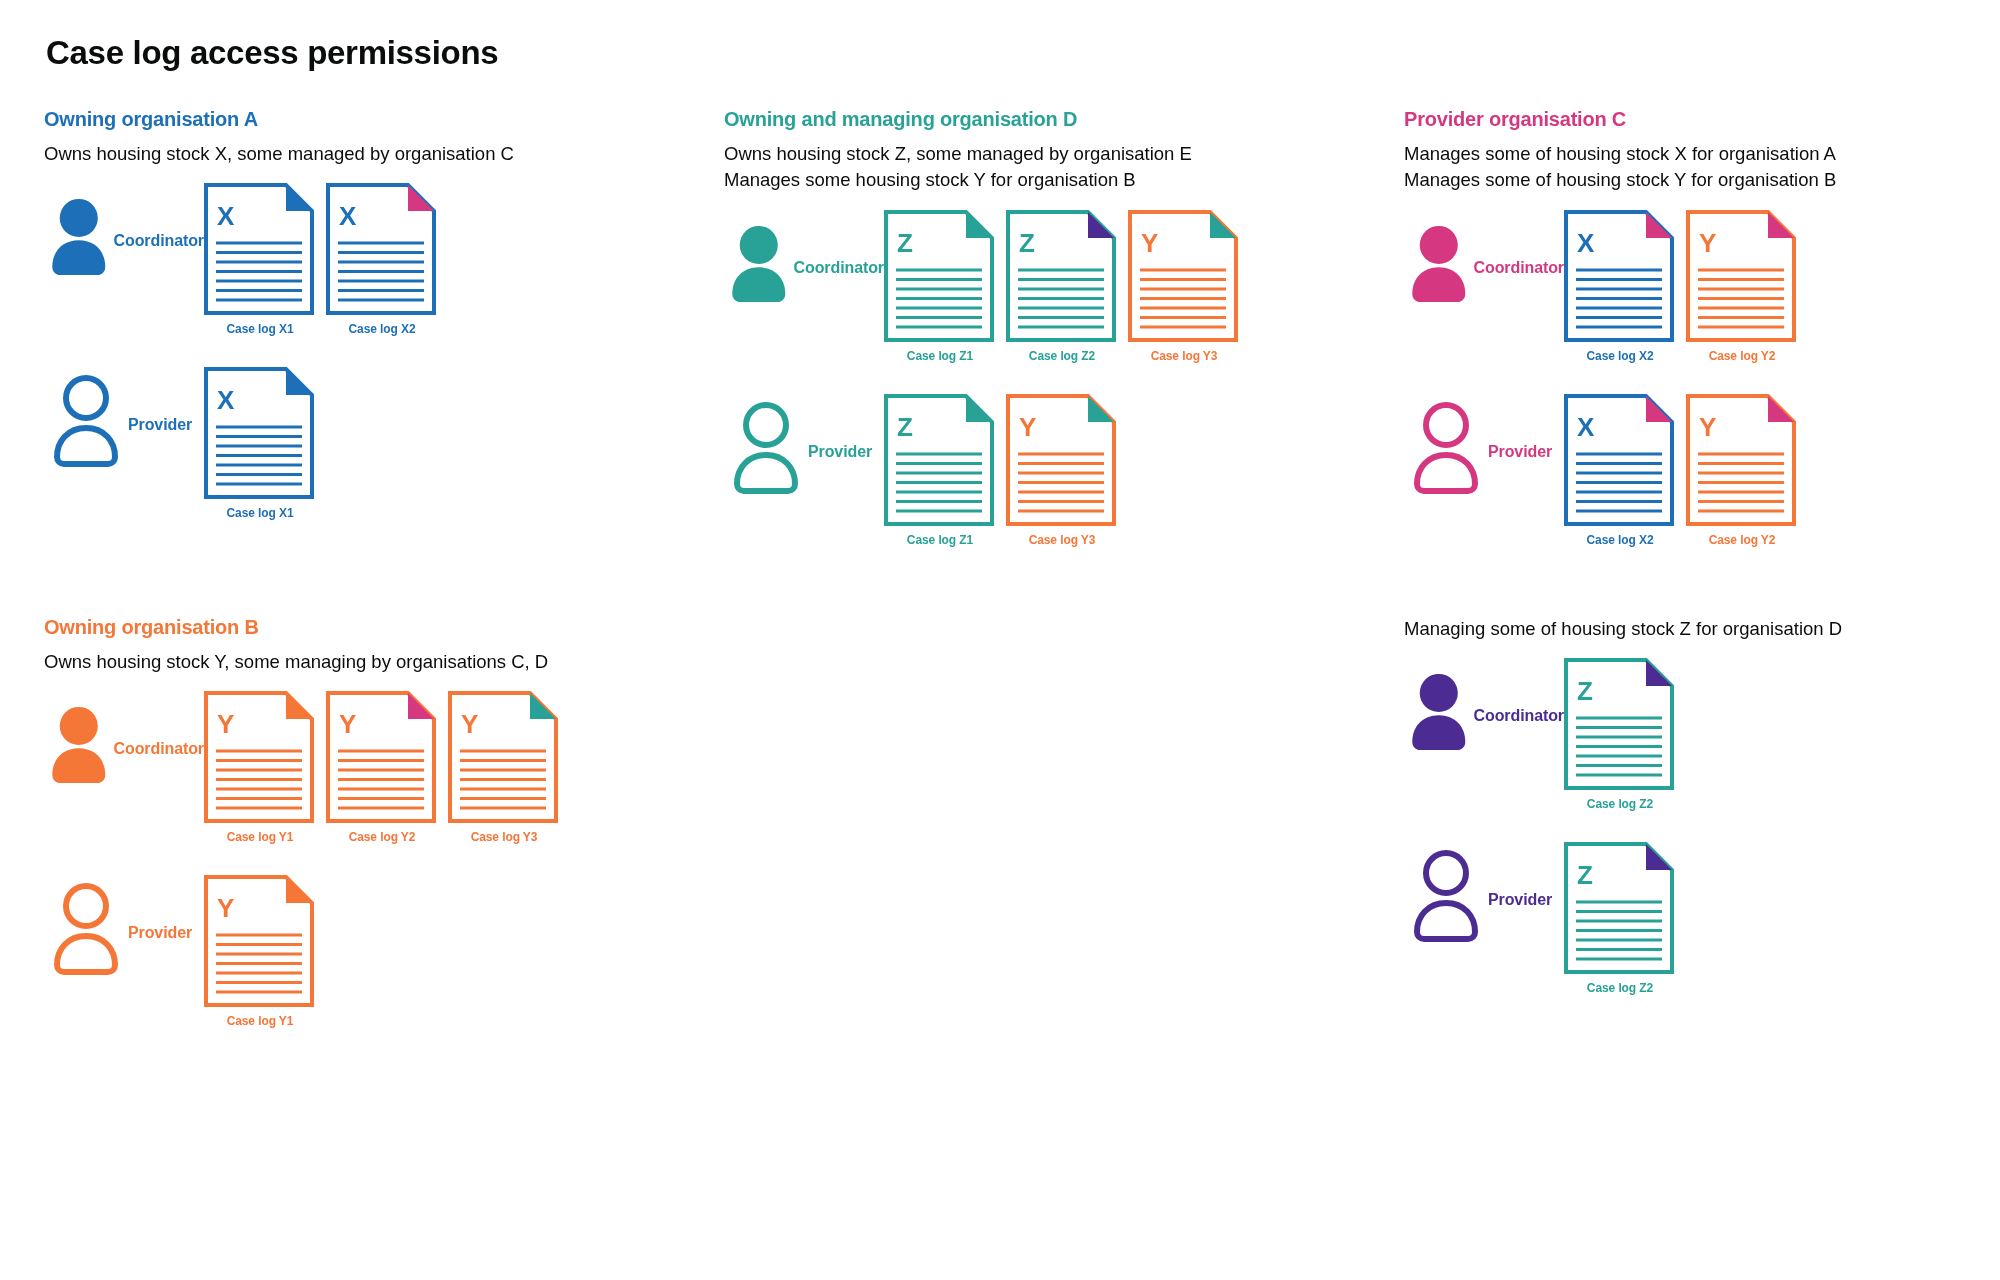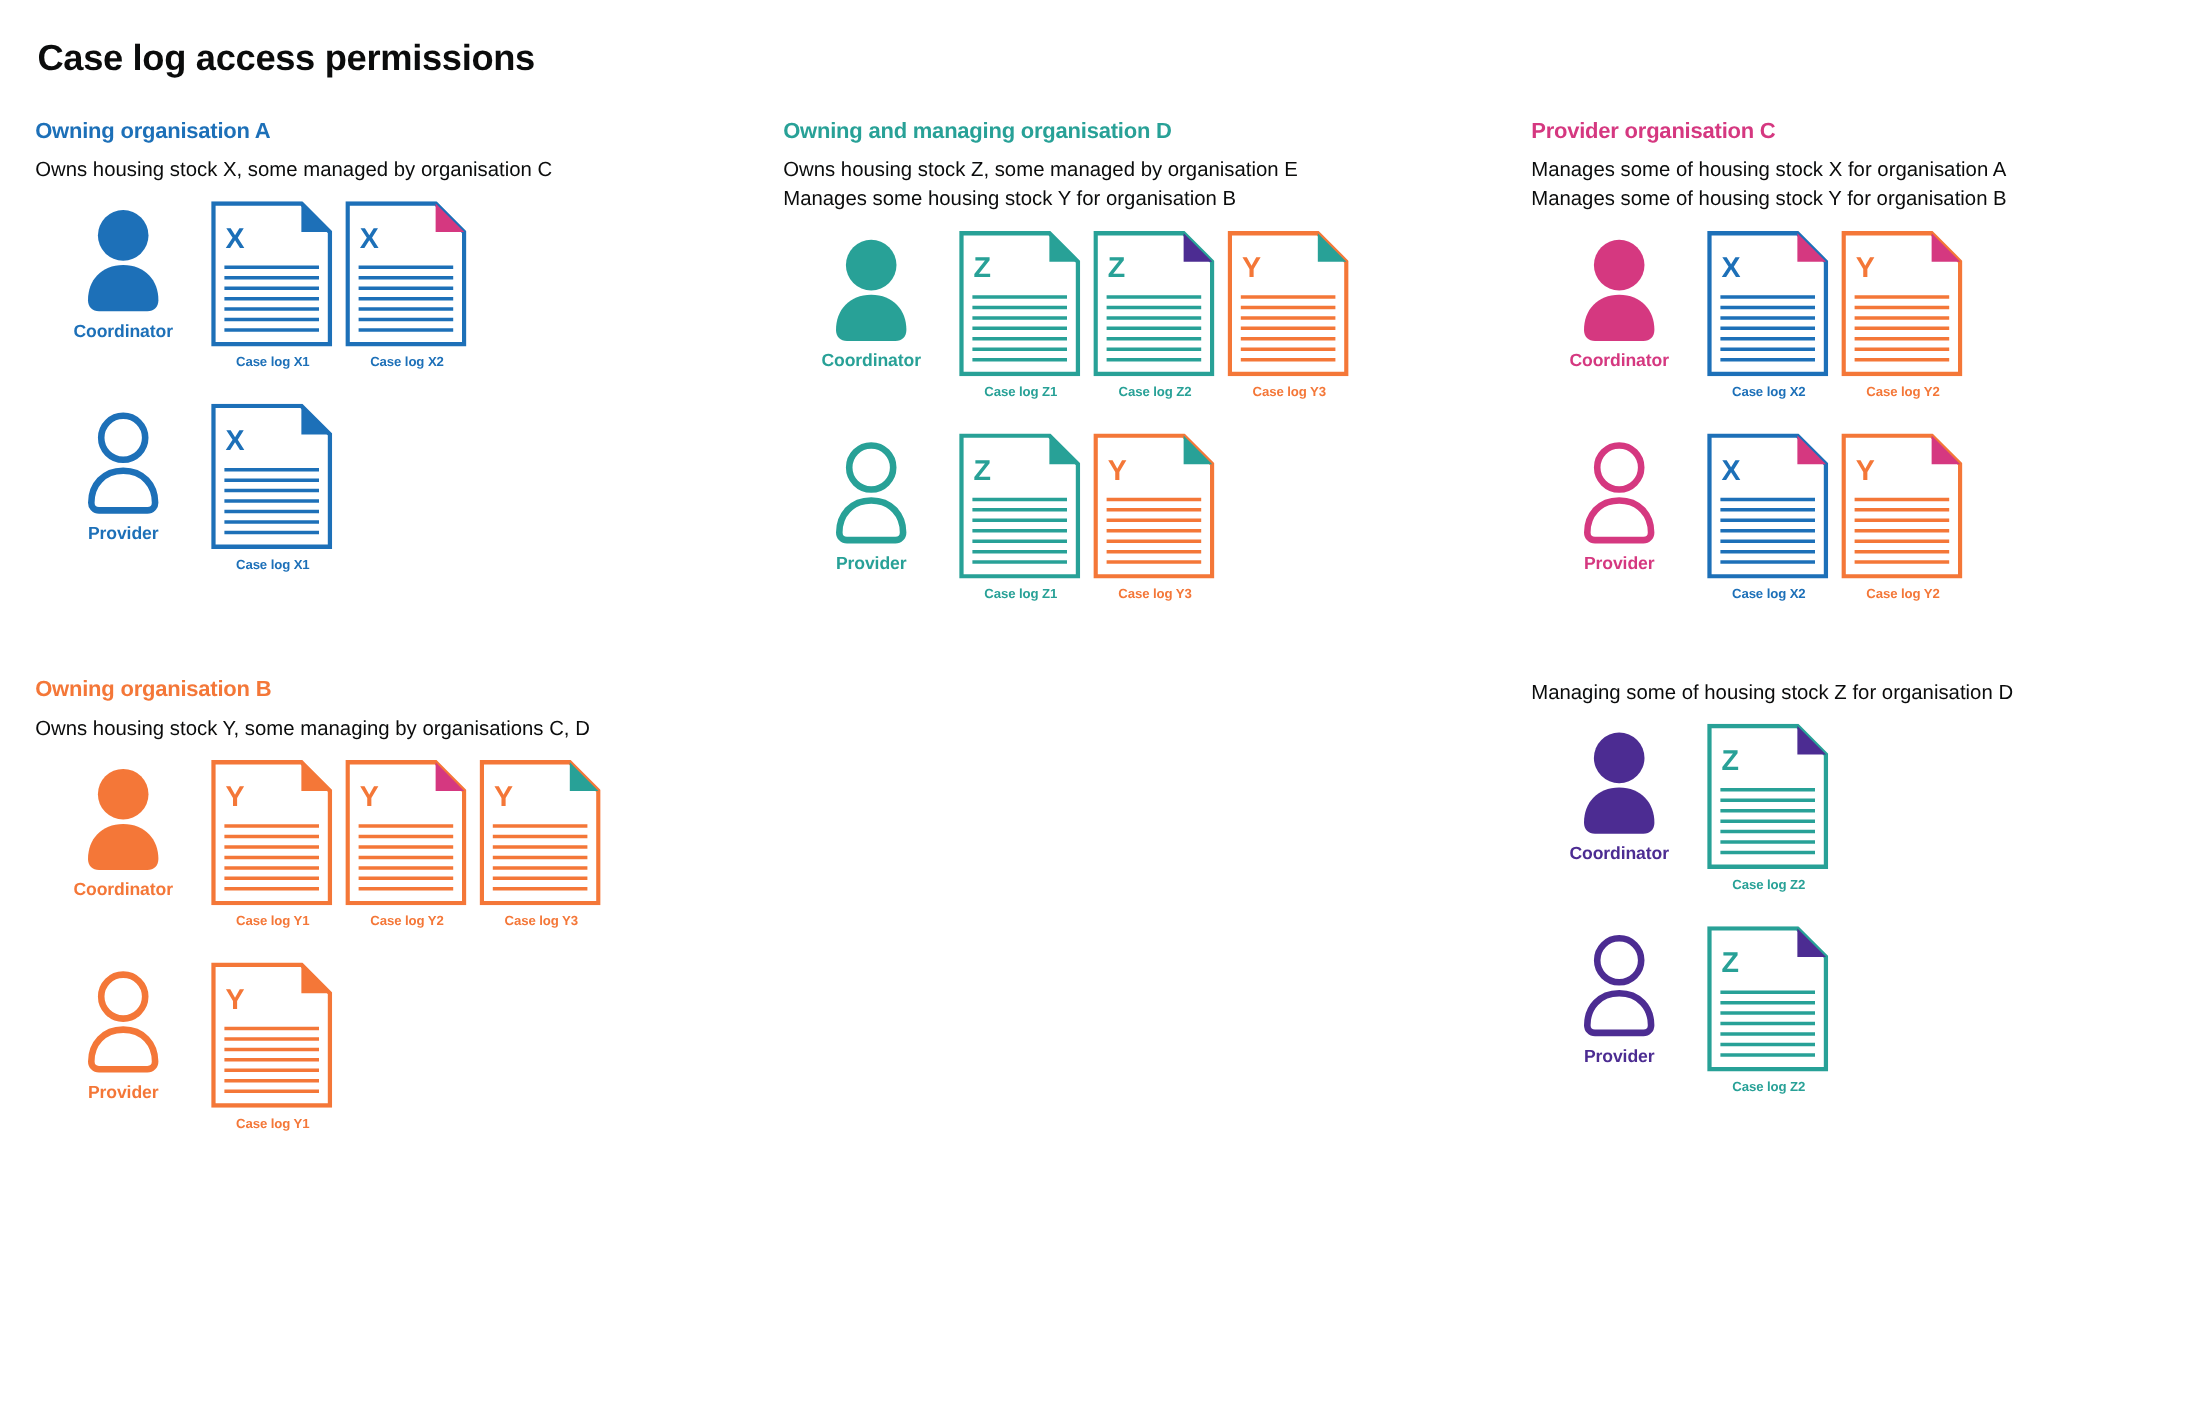--- a/index.html
+++ b/index.html
@@ -12,21 +12,21 @@
     height: 1280px;
     font-family: "Liberation Sans", sans-serif;
     color: #0b0c0c;
     overflow: hidden;
   }
   .page {
     position: relative;
     width: 2000px;
     height: 1280px;
     box-sizing: border-box;
-    padding: 34px 40px 0 32px;
+    padding: 34px 40px 0 44px;
   }
   .page-title {
     font-size: 33px;
     font-weight: bold;
     letter-spacing: -0.3px;
     margin: 0 0 36px 2px;
   }
   .grid {
     display: grid;
     grid-template-columns: 680px 680px 600px;
@@ -54,21 +54,21 @@
   .role-row {
     display: flex;
     align-items: flex-start;
     margin-top: 6px;
     min-height: 178px;
   }
   .role-block {
     width: 160px;
     flex: 0 0 160px;
     display: flex;
-    flex-direction: column;
+    flex-direction: row;
     align-items: center;
     padding-top: 6px;
   }
   .person-icon {
     width: 84px;
     height: 96px;
     display: block;
   }
   .role-label {
     font-size: 16px;

